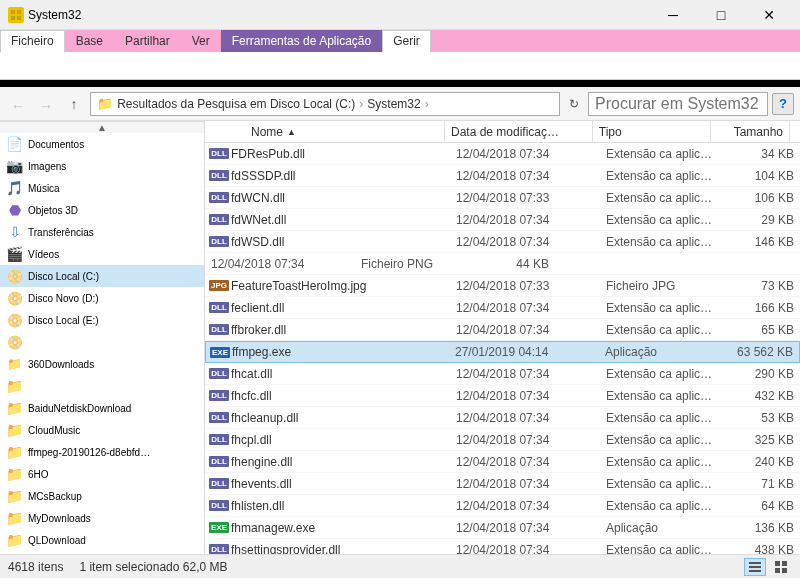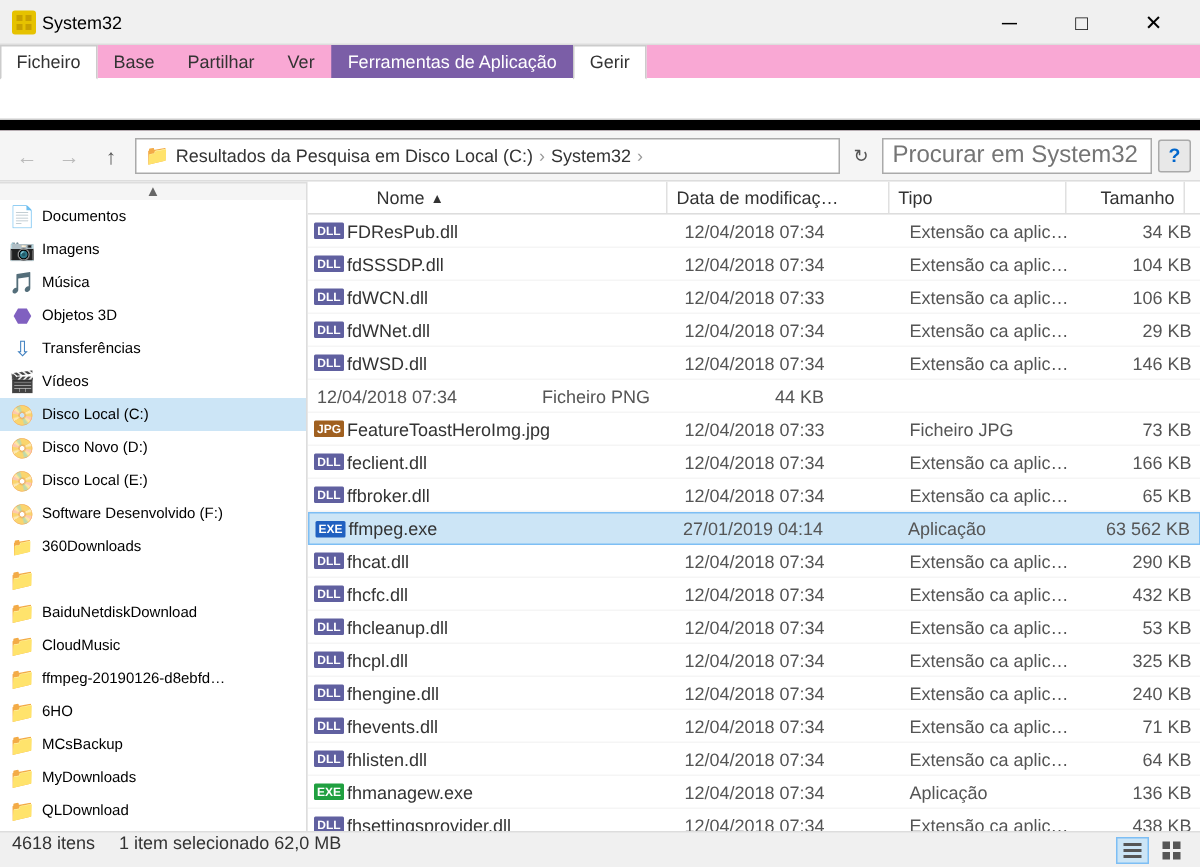--- a/index.html
+++ b/index.html
@@ -56,21 +56,21 @@
     .file-row { display: flex; align-items: center; height: 22px; border-bottom: 1px solid #f5f5f5; cursor: pointer; }
     .file-row.selected { background: #cce5f6; border: 1px solid #7dbef4; }
     .file-row .cell { padding: 0 6px; font-size: 12px; color: #333; overflow: hidden; text-overflow: ellipsis; white-space: nowrap; }
     .file-row .cell-name { flex: 1; min-width: 200px; display: flex; align-items: center; gap: 4px; }
     .file-row .cell-date { width: 150px; color: #555; }
     .file-row .cell-type { width: 120px; color: #555; }
     .file-row .cell-size { width: 80px; text-align: right; color: #555; }
     .file-icon { width: 16px; height: 16px; flex-shrink: 0; display: flex; align-items: center; justify-content: center; }
 
     
-    .statusbar { height: 24px; background: #f0f0f0; border-top: 1px solid #ddd; display: flex; padding: 0 8px; gap: 16px; font-size: 12px; color: #333; }
+    .statusbar { height: 24px; background: #f0f0f0; border-top: 1px solid #ddd; display: flex; align-items: center; padding: 0 8px; gap: 16px; font-size: 12px; color: #333; }
     .statusbar-right { margin-left: auto; display: flex; align-items: center; gap: 4px; }
     .view-btn { width: 22px; height: 18px; display: flex; align-items: center; justify-content: center; cursor: pointer; border: 1px solid transparent; }
     .view-btn.active { border-color: #7dbef4; background: #cce5f6; }
 
     
     ::-webkit-scrollbar { width: 10px; height: 10px; }
     ::-webkit-scrollbar-track { background: #f5f5f5; }
     ::-webkit-scrollbar-thumb { background: #c0c0c0; border: 1px solid #a0a0a0; }
   </style>
 </head>
@@ -164,21 +164,20 @@
     <div class="sidebar-item">
       <span class="icon" style="color:#606060; font-size:13px;">📀</span>
       <span class="label">Disco Novo (D:)</span>
     </div>
     <div class="sidebar-item">
       <span class="icon" style="color:#606060; font-size:13px;">📀</span>
       <span class="label">Disco Local (E:)</span>
     </div>
     <div class="sidebar-item">
       <span class="icon" style="color:#606060; font-size:13px;">📀</span>
-      <span class="label">Software Desenvolvido (F:)</span>
     </div>
     <div class="sidebar-item">
       <span class="icon">📁</span>
       <span class="label">360Downloads</span>
     </div>
     <div class="sidebar-item">
       <span class="icon" style="color:#e6c200; font-size:14px;">📁</span>
     </div>
     <div class="sidebar-item">
       <span class="icon" style="color:#e6c200; font-size:14px;">📁</span>

